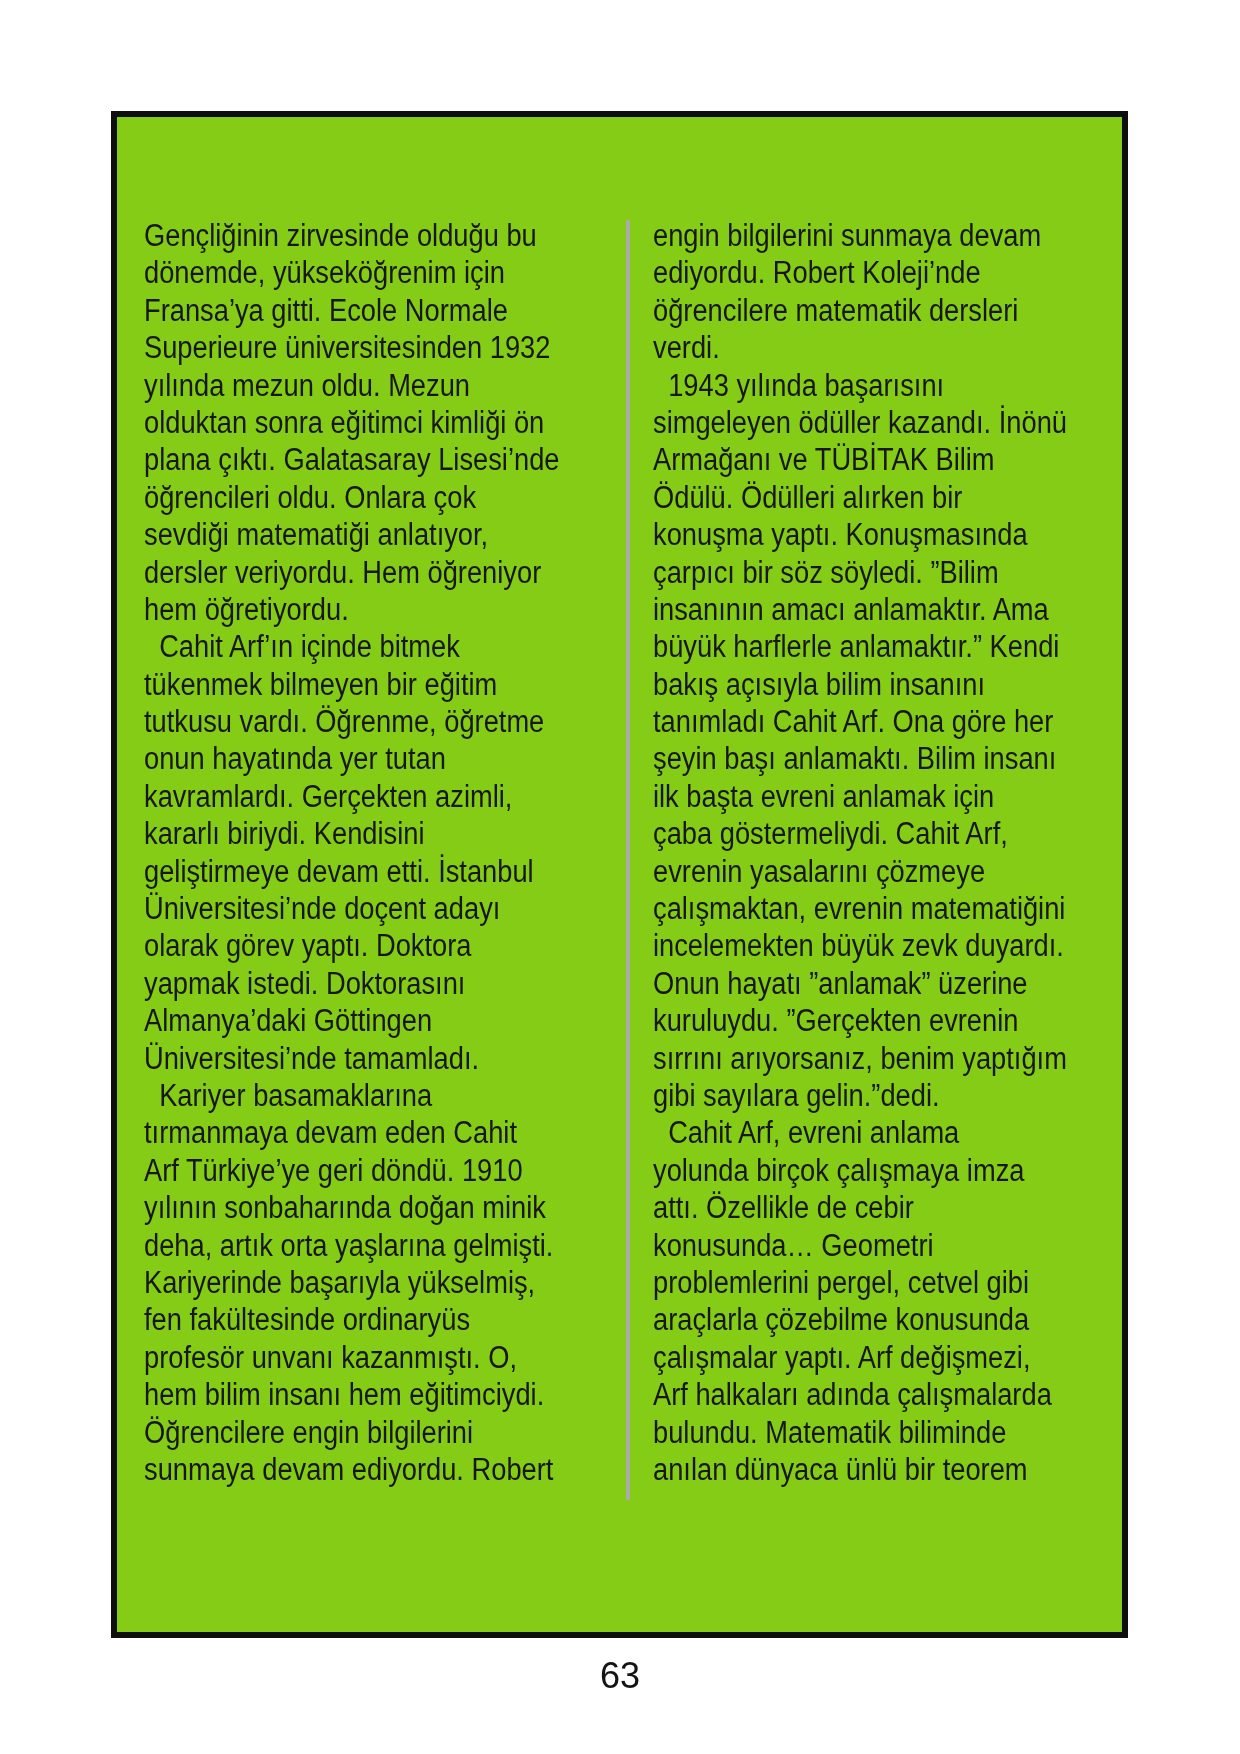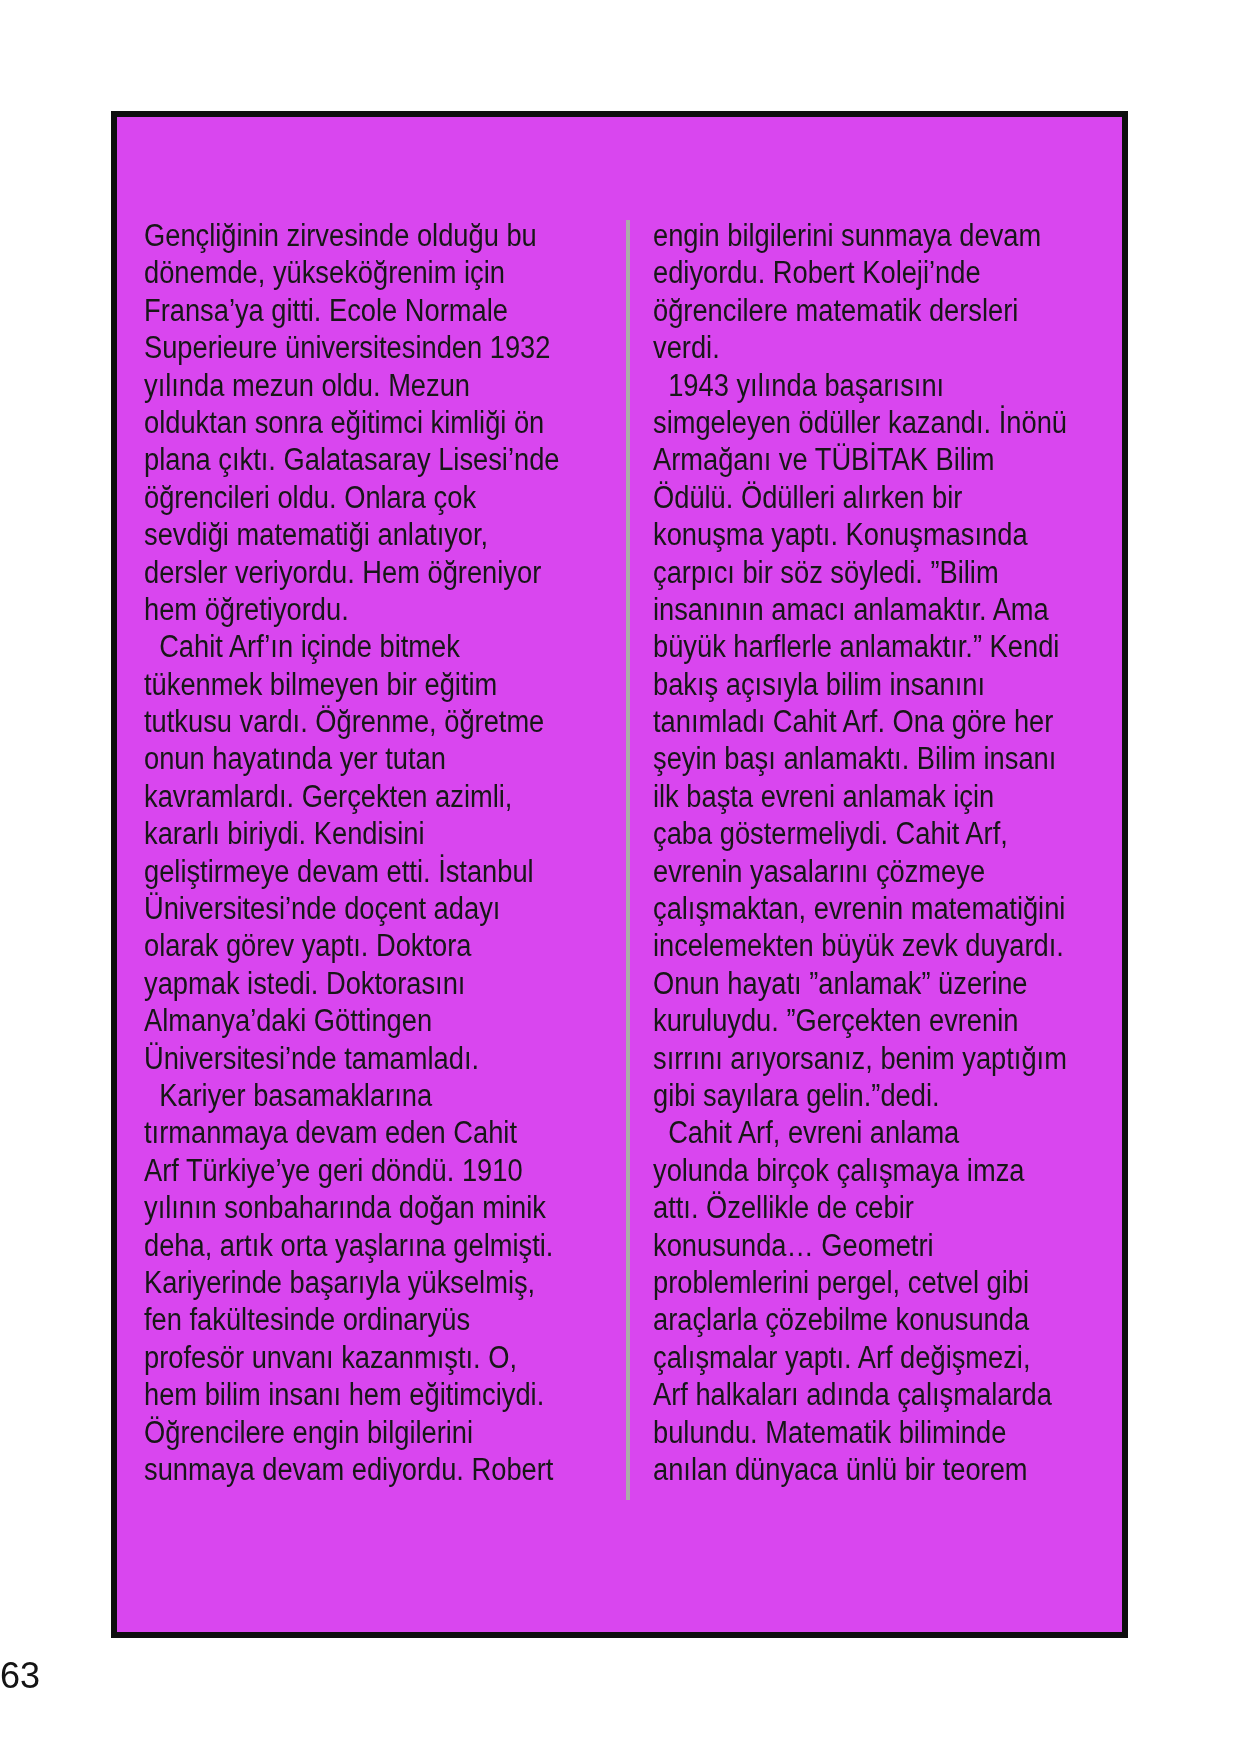--- a/index.html
+++ b/index.html
@@ -11,21 +11,21 @@
     position: relative;
     font-family: "Liberation Sans", sans-serif;
   }
   .page-frame {
     position: absolute;
     left: 111px;
     top: 111px;
     width: 1005px;
     height: 1515px;
     border: 6px solid #0e0e0e;
-    background: #d946ef;
+    background: #84cc16;
   }
   .text-column {
     position: absolute;
     top: 100px;
     width: 545px;
     font-size: 31px;
     line-height: 37.4px;
     color: #171717;
     transform: scaleX(0.88);
     transform-origin: left top;
@@ -42,20 +42,21 @@
     top: 103px;
     width: 4px;
     height: 1280px;
     background: #ababab;
   }
   .page-number {
     position: absolute;
     left: 0;
     top: 1655px;
     width: 1240px;
+    text-align: center;
     font-size: 36px;
     color: #141414;
   }
 </style>
 </head>
 <body>
 
 <div>
   <div class="page-frame">
     <div class="text-column column-left">

